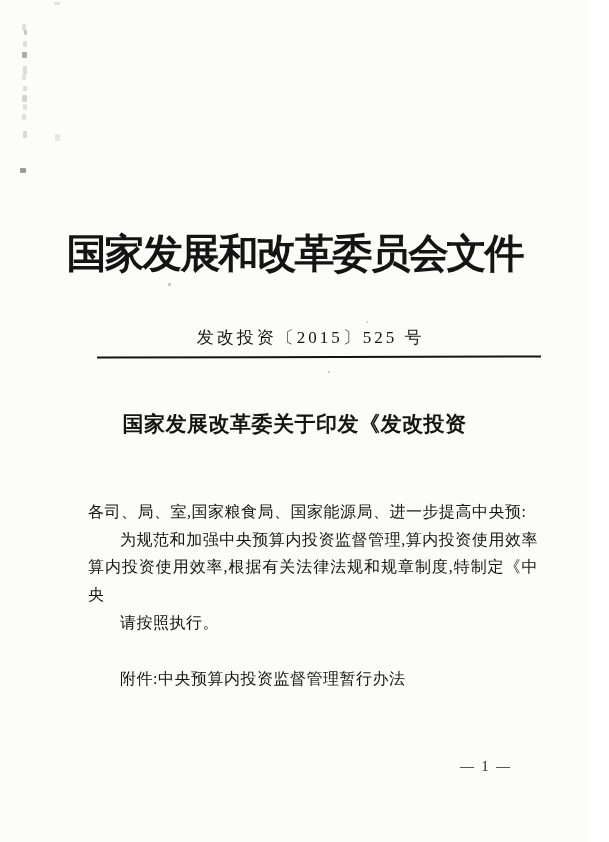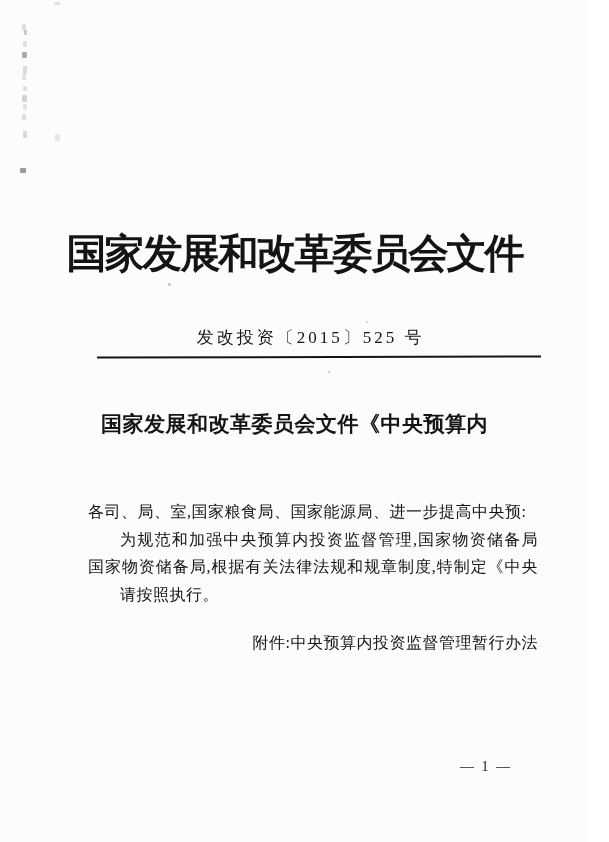--- a/index.html
+++ b/index.html
@@ -71,21 +71,21 @@
     font-size: 16px;
     line-height: 27.7px;
     letter-spacing: 0.5px;
     color: var(--ink);
   }
   .line-justify {
     text-align: justify;
     text-align-last: justify;
   }
   .indent-2em { text-indent: 2em; }
-  .attachment-line { margin-top: 20px; text-align: right; }
+  .attachment-line { margin-top: 28px; }
   .page-number {
     position: absolute;
     top: 759px;
     left: 430px;
     width: 112px;
     text-align: center;
     font-size: 14px;
     letter-spacing: 2px;
     color: var(--ink);
     white-space: nowrap;
@@ -123,26 +123,26 @@
     <i class="scan-mark" style="left:328px;top:371px;width:2px;height:2px;opacity:.35"></i>
   </div>
 
   <h1 class="letterhead">国家发展和改革委员会文件</h1>
 
   <div class="doc-number">发改投资〔2015〕525 号</div>
 
   <div class="header-rule"></div>
 
   <div class="subject">
-    <div>国家发展和改革委员会文件《中央预算内</div>
+    <div>国家发展改革委关于印发《发改投资</div>
   </div>
 
   <div class="body-block">
     <div>各司、局、室,国家粮食局、国家能源局、进一步提高中央预:</div>
-    <div class="indent-2em line-justify">为规范和加强中央预算内投资监督管理,国家物资储备局</div>
-    <div class="line-justify">国家物资储备局,根据有关法律法规和规章制度,特制定《中央</div>
+    <div class="indent-2em line-justify">为规范和加强中央预算内投资监督管理,算内投资使用效率</div>
+    <div class="line-justify">算内投资使用效率,根据有关法律法规和规章制度,特制定《中央</div>
     <div class="indent-2em">请按照执行。</div>
     <div class="indent-2em attachment-line">附件:中央预算内投资监督管理暂行办法</div>
   </div>
 
   <div class="page-number">— 1 —</div>
 
 </div>
 
 </body></html>

